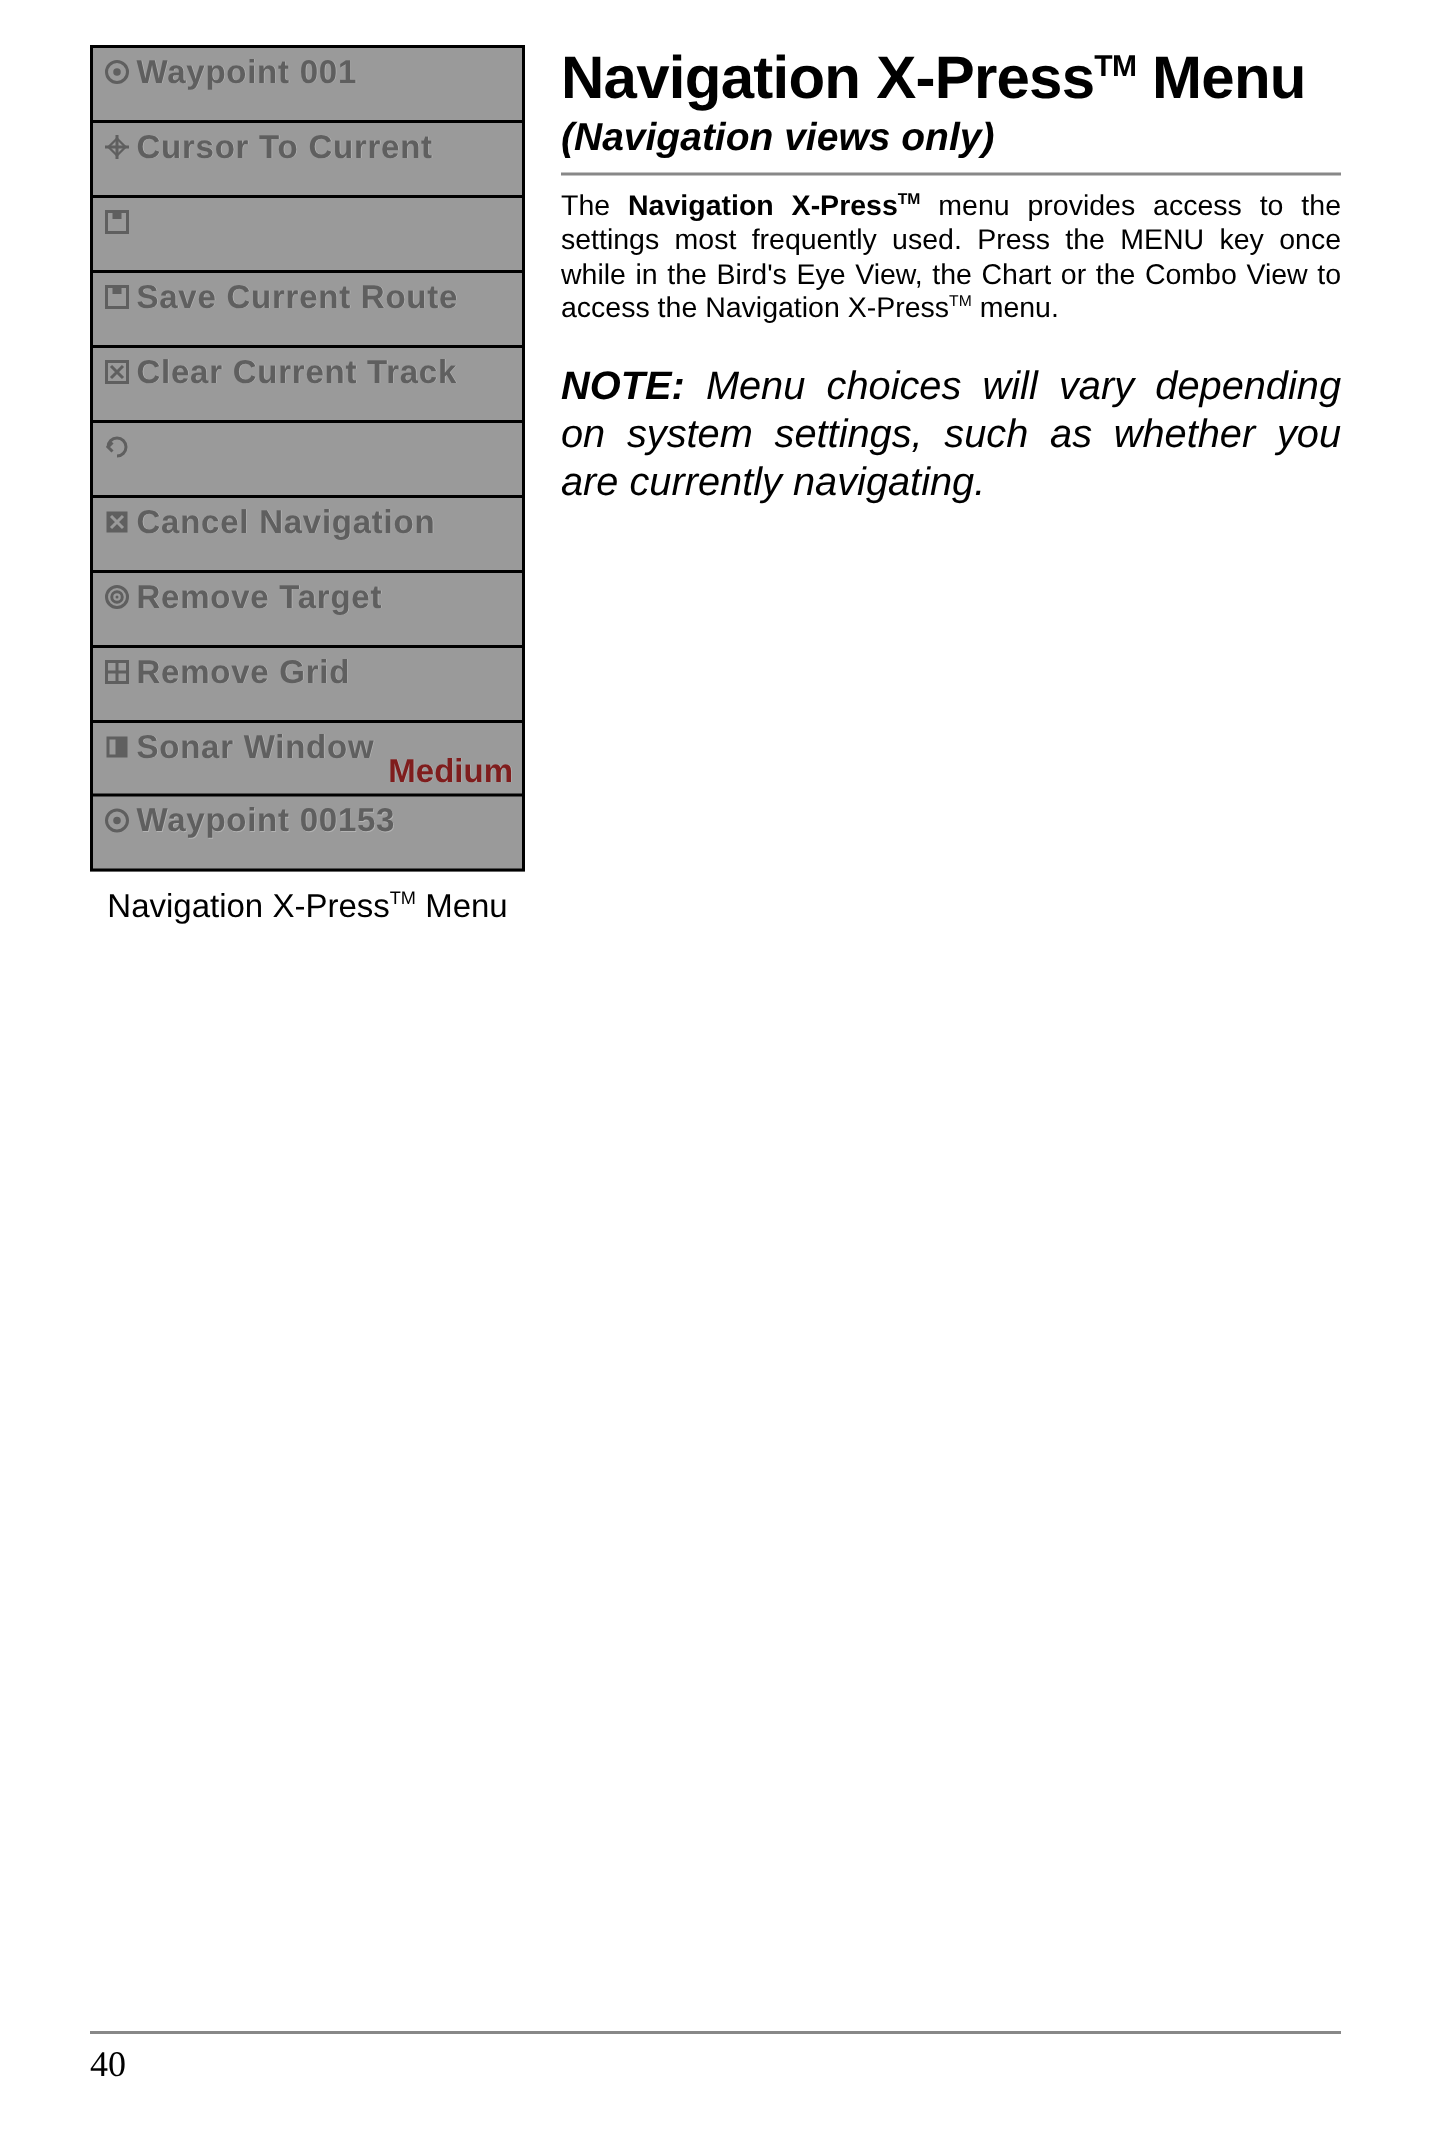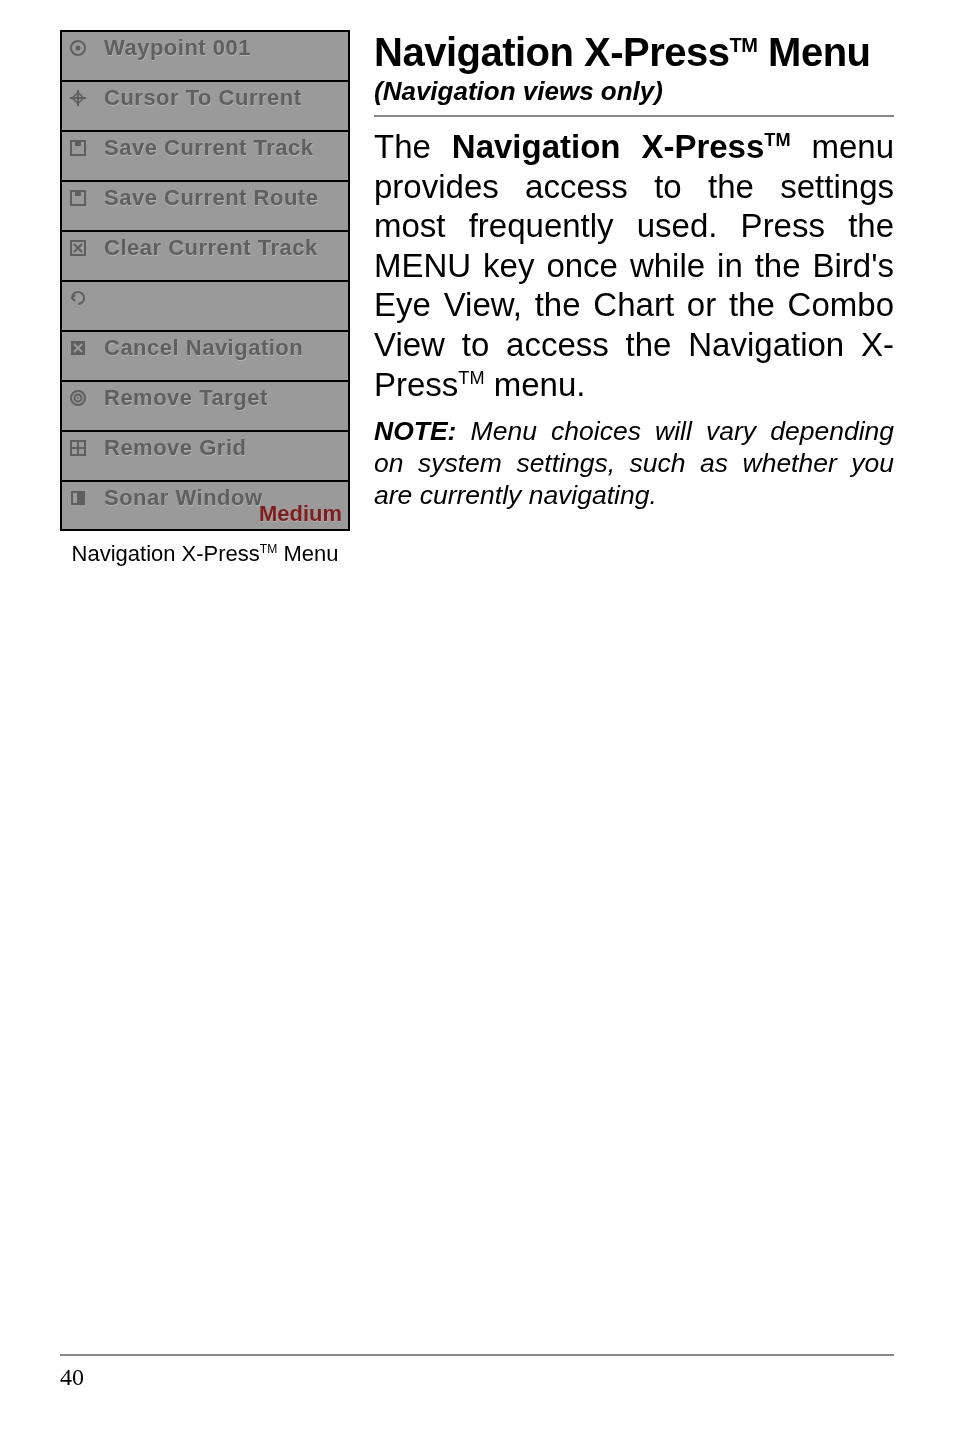--- a/index.html
+++ b/index.html
@@ -19,21 +19,21 @@
   .left-col { width: 290px; flex: 0 0 auto; }
   .right-col { flex: 1; }
   .menu-panel {
     width: 100%;
     border: 2px solid #000;
     background: #9a9a9a;
   }
   .menu-item {
     display: flex;
     align-items: flex-start;
-    gap: 16px;
+    gap: 3px;
     padding: 4px 6px 14px 6px;
     border-bottom: 2px solid #000;
     font-family: Arial, sans-serif;
     font-weight: bold;
     font-size: 22px;
     color: #5f5f5f;
     line-height: 1.05;
     min-height: 50px;
     justify-content: space-between;
   }
@@ -81,24 +81,24 @@
   .sub-heading {
     font-family: "Myriad Pro", "Segoe UI", Arial, sans-serif;
     font-style: italic;
     font-weight: 700;
     font-size: 26px;
     margin-top: 2px;
   }
   .divider { border: none; border-top: 2px solid #888; margin: 8px 0 10px 0; }
   .para {
     font-family: "Myriad Pro", "Segoe UI", Arial, sans-serif;
-    font-size: 33px;
+    font-size: 19px;
     line-height: 1.2;
     text-align: justify;
-    margin-bottom: 12px;
+    margin-bottom: 24px;
   }
   .para strong { font-weight: 700; }
   .para sup  { font-size: 0.55em; vertical-align: super; }
   .note {
     font-family: "Myriad Pro", "Segoe UI", Arial, sans-serif;
     font-size: 26.5px;
     font-style: italic;
     line-height: 1.2;
     text-align: justify;
   }
@@ -183,21 +183,20 @@
             </span>
           <span class="menu-label">Cursor To Current</span>
         </div>
 
         <div class="menu-item">
           <span class="menu-icon">
               <svg>
                 <use href="#ico-save-track"></use>
               </svg>
             </span>
-          <span class="menu-label">Save Current Track</span>
         </div>
 
         <div class="menu-item">
           <span class="menu-icon">
               <svg>
                 <use href="#ico-save-route"></use>
               </svg>
             </span>
           <span class="menu-label">Save Current Route</span>
         </div>
@@ -249,20 +248,28 @@
         <div class="menu-item sonar-row">
           <span class="menu-icon">
               <svg>
                 <use href="#ico-sonar-window"></use>
               </svg>
             </span>
           <span class="menu-label">Sonar Window</span>
         </div>
         <div class="menu-sub">Medium</div>
 
+        <div class="menu-item after-sonar">
+          <span class="menu-icon">
+              <svg>
+                <use href="#ico-waypoint"></use>
+              </svg>
+            </span>
+          <span class="menu-label">Waypoint 00153</span>
+        </div>
 
       </div>
       <div class="panel-caption">
         <span>Navigation X-Press</span><sup>TM</sup><span> Menu</span>
       </div>
     </div>
 
     <div class="right-col">
       <h1 class="heading">
         <span>Navigation X-Press</span><sup>TM</sup><span> Menu</span>

